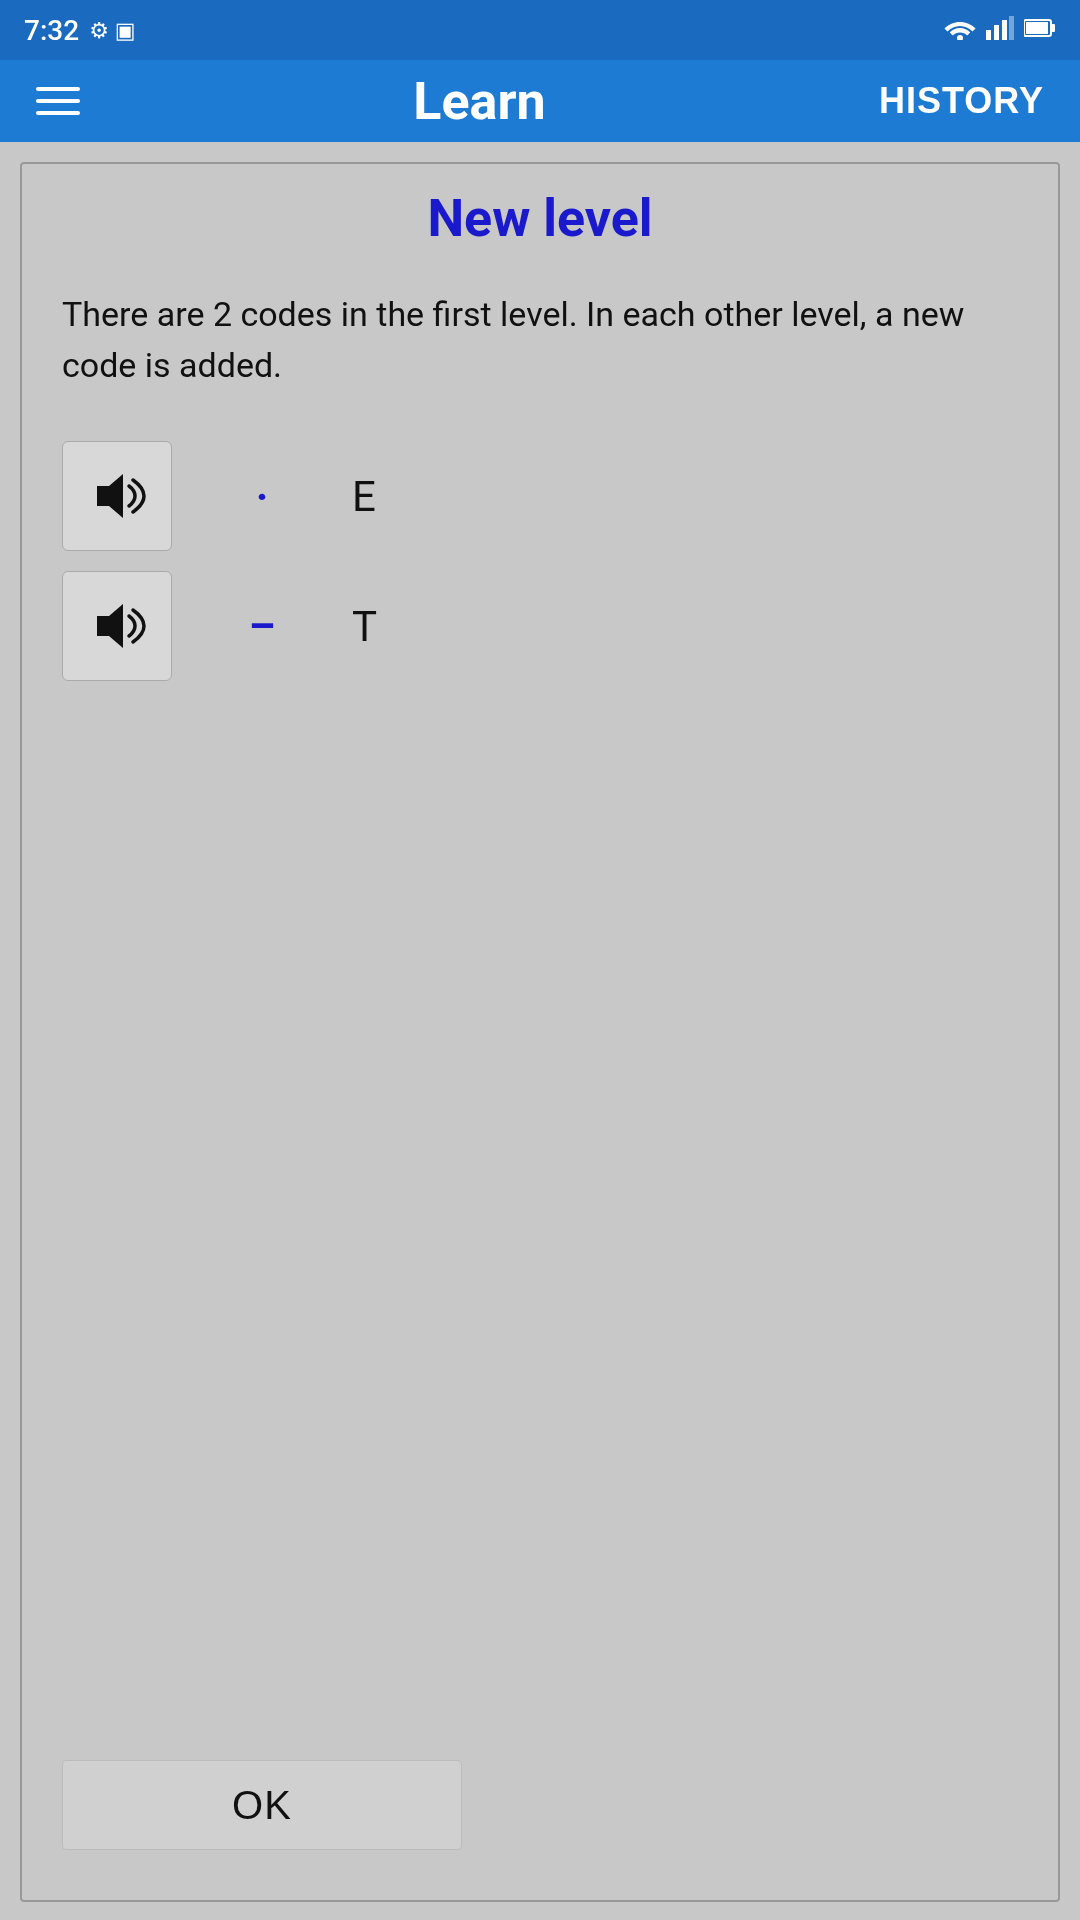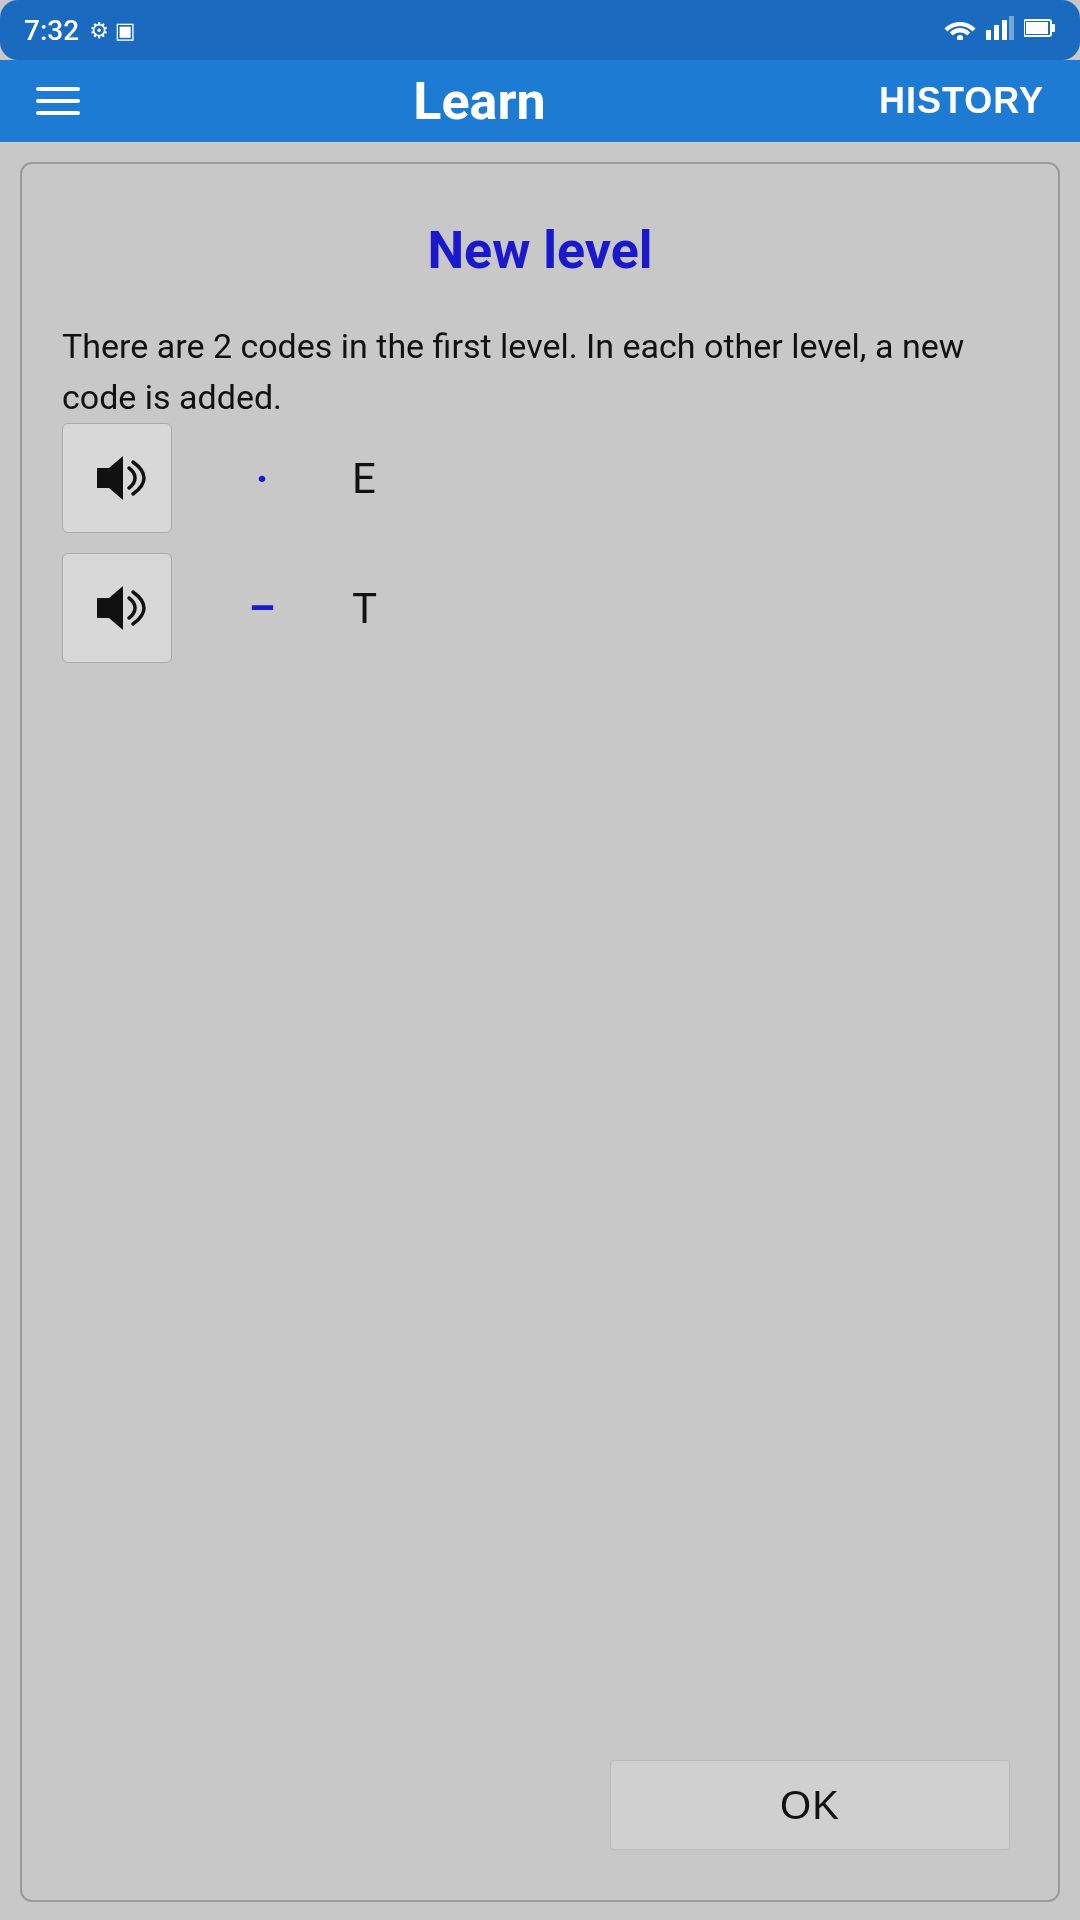--- a/index.html
+++ b/index.html
@@ -15,21 +15,20 @@
 
     
     .status-bar {
       width: 100%;
       height: 60px;
       background: #1a6bbf;
       display: flex;
       align-items: center;
       justify-content: space-between;
       padding: 0 24px;
-      border-radius: 18px;
     }
     .status-bar-left {
       display: flex;
       align-items: center;
       gap: 10px;
     }
     .status-time {
       color: white;
       font-size: 28px;
       font-weight: 500;
@@ -93,41 +92,42 @@
       padding: 20px 20px 0 20px;
       height: calc(1920px - 160px);
     }
 
     
     .dialog-card {
       width: 100%;
       height: 100%;
       background: #c8c8c8;
       border: 2px solid #999;
-      border-radius: 12px;
+      border-radius: 4px;
       display: flex;
       flex-direction: column;
       align-items: center;
-      padding: 56px 40px 0 40px;
+      padding: 24px 40px 0 40px;
       position: relative;
     }
 
     .dialog-title {
       color: #1a1acc;
       font-size: 52px;
       font-weight: bold;
       margin-bottom: 40px;
       text-align: center;
     }
 
     .dialog-description {
       color: #111;
       font-size: 34px;
       line-height: 1.5;
       align-self: flex-start;
+      margin-bottom: 50px;
     }
 
     
     .code-rows {
       width: 100%;
       display: flex;
       flex-direction: column;
       gap: 20px;
     }
 
@@ -169,21 +169,21 @@
       font-weight: normal;
     }
 
     
     .ok-btn-wrapper {
       position: absolute;
       bottom: 50px;
       left: 40px;
       right: 48px;
       display: flex;
-      justify-content: flex-end;
+      justify-content: flex-start;
     }
 
     .ok-btn {
       width: 400px;
       height: 90px;
       background: #d0d0d0;
       border: 1px solid #bbb;
       border-radius: 4px;
       font-size: 40px;
       font-weight: 500;

